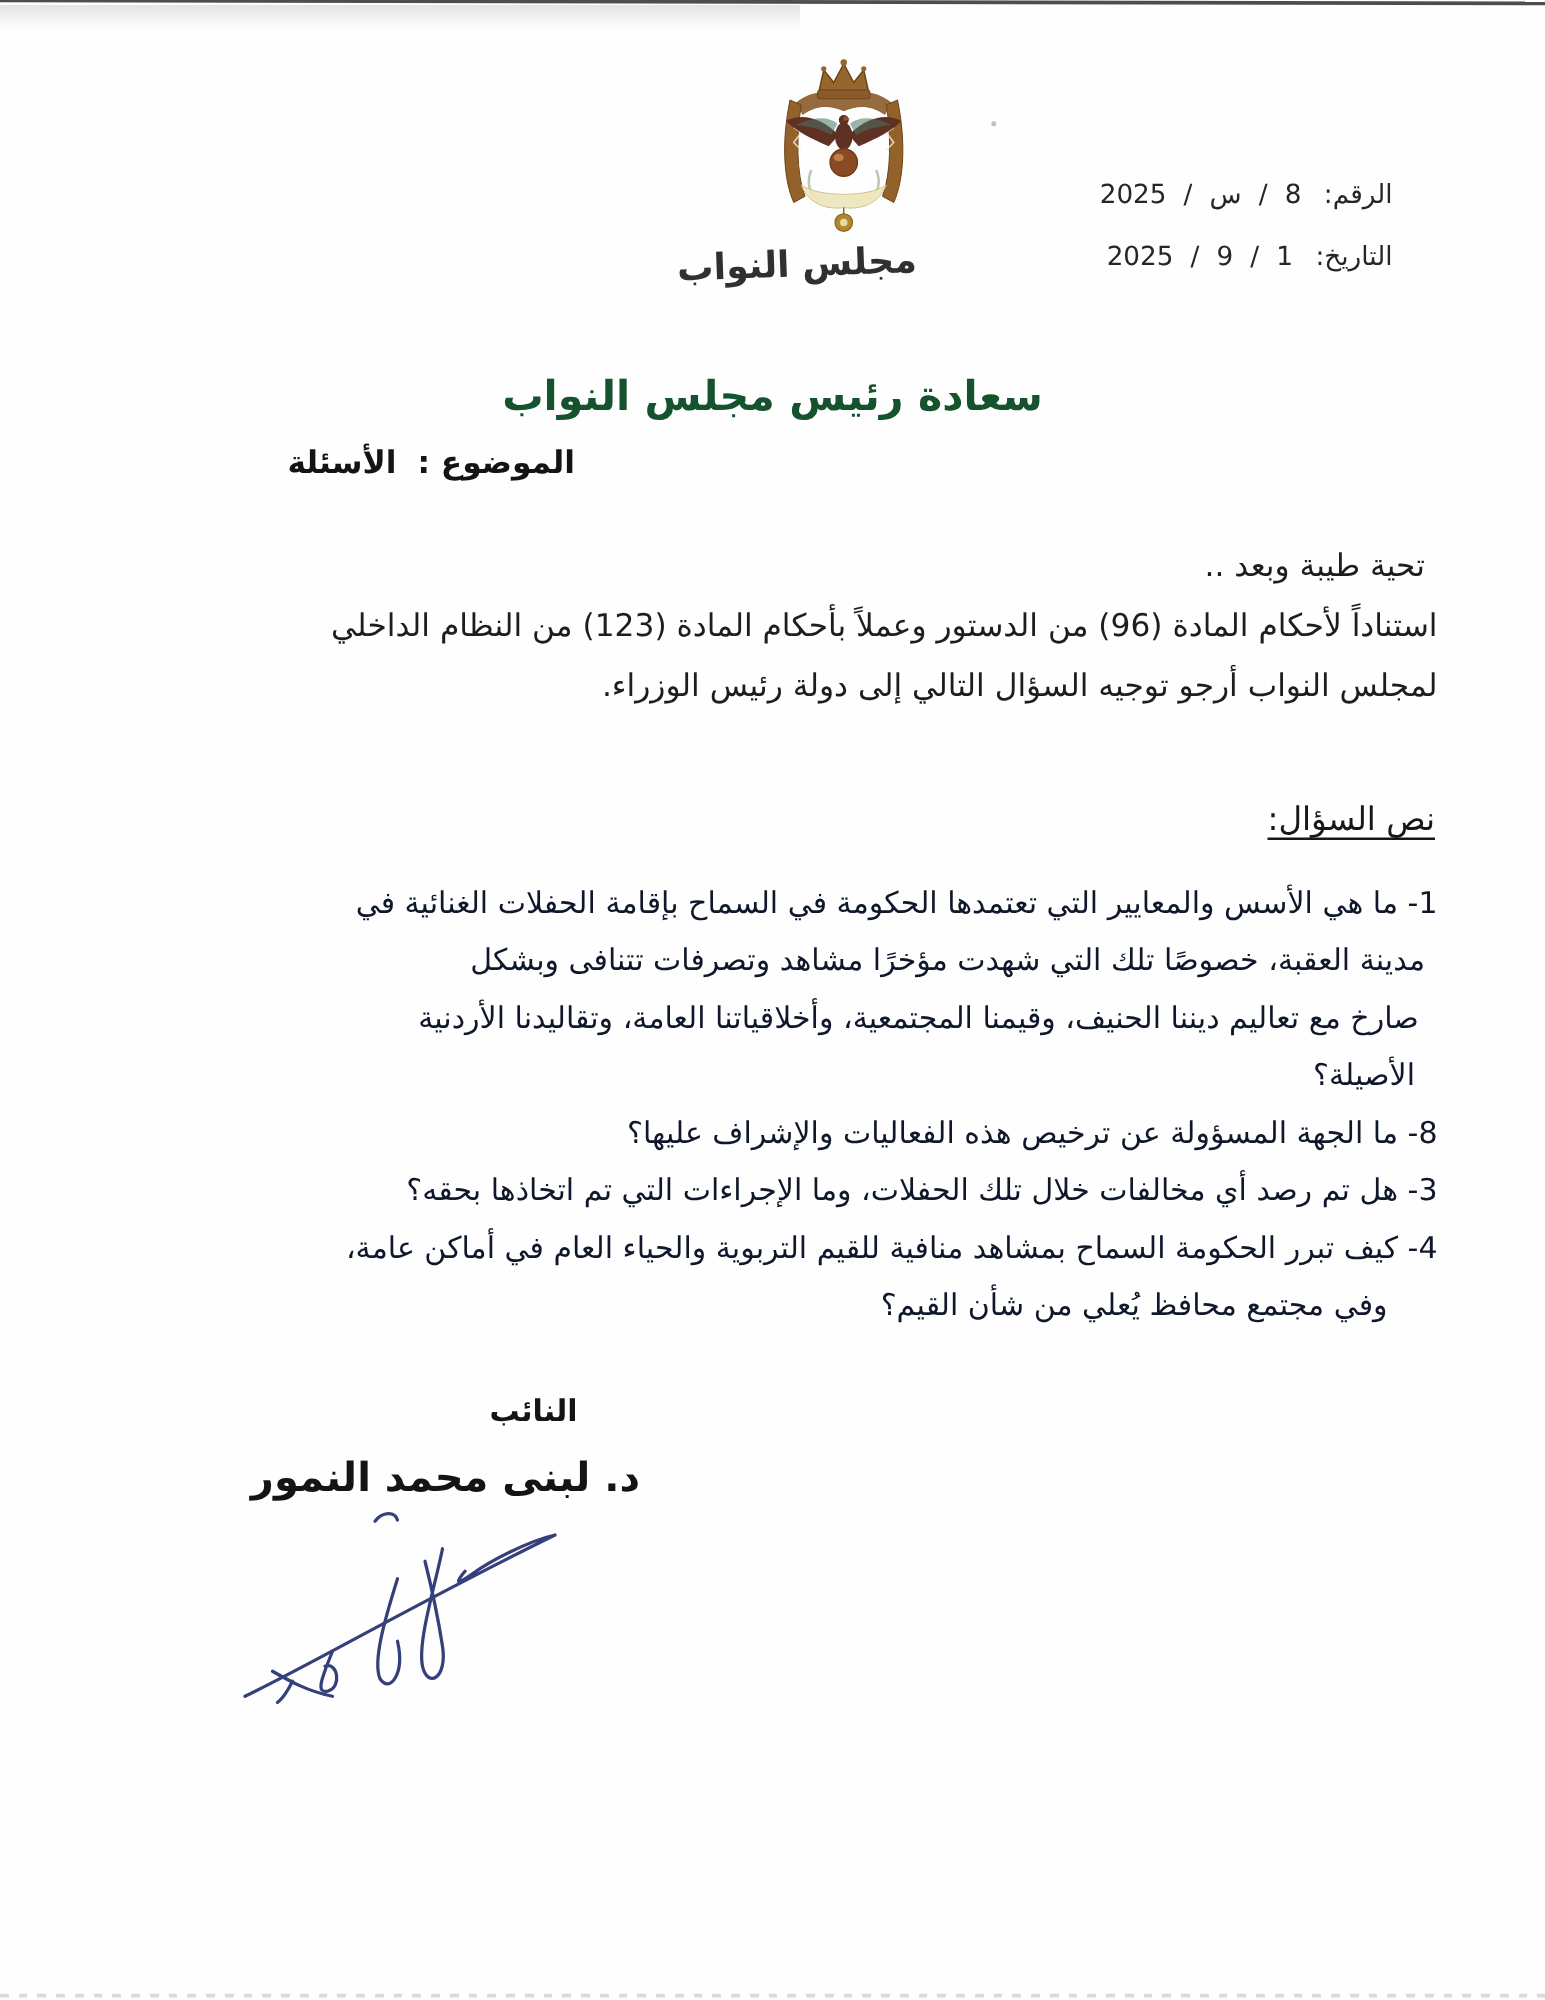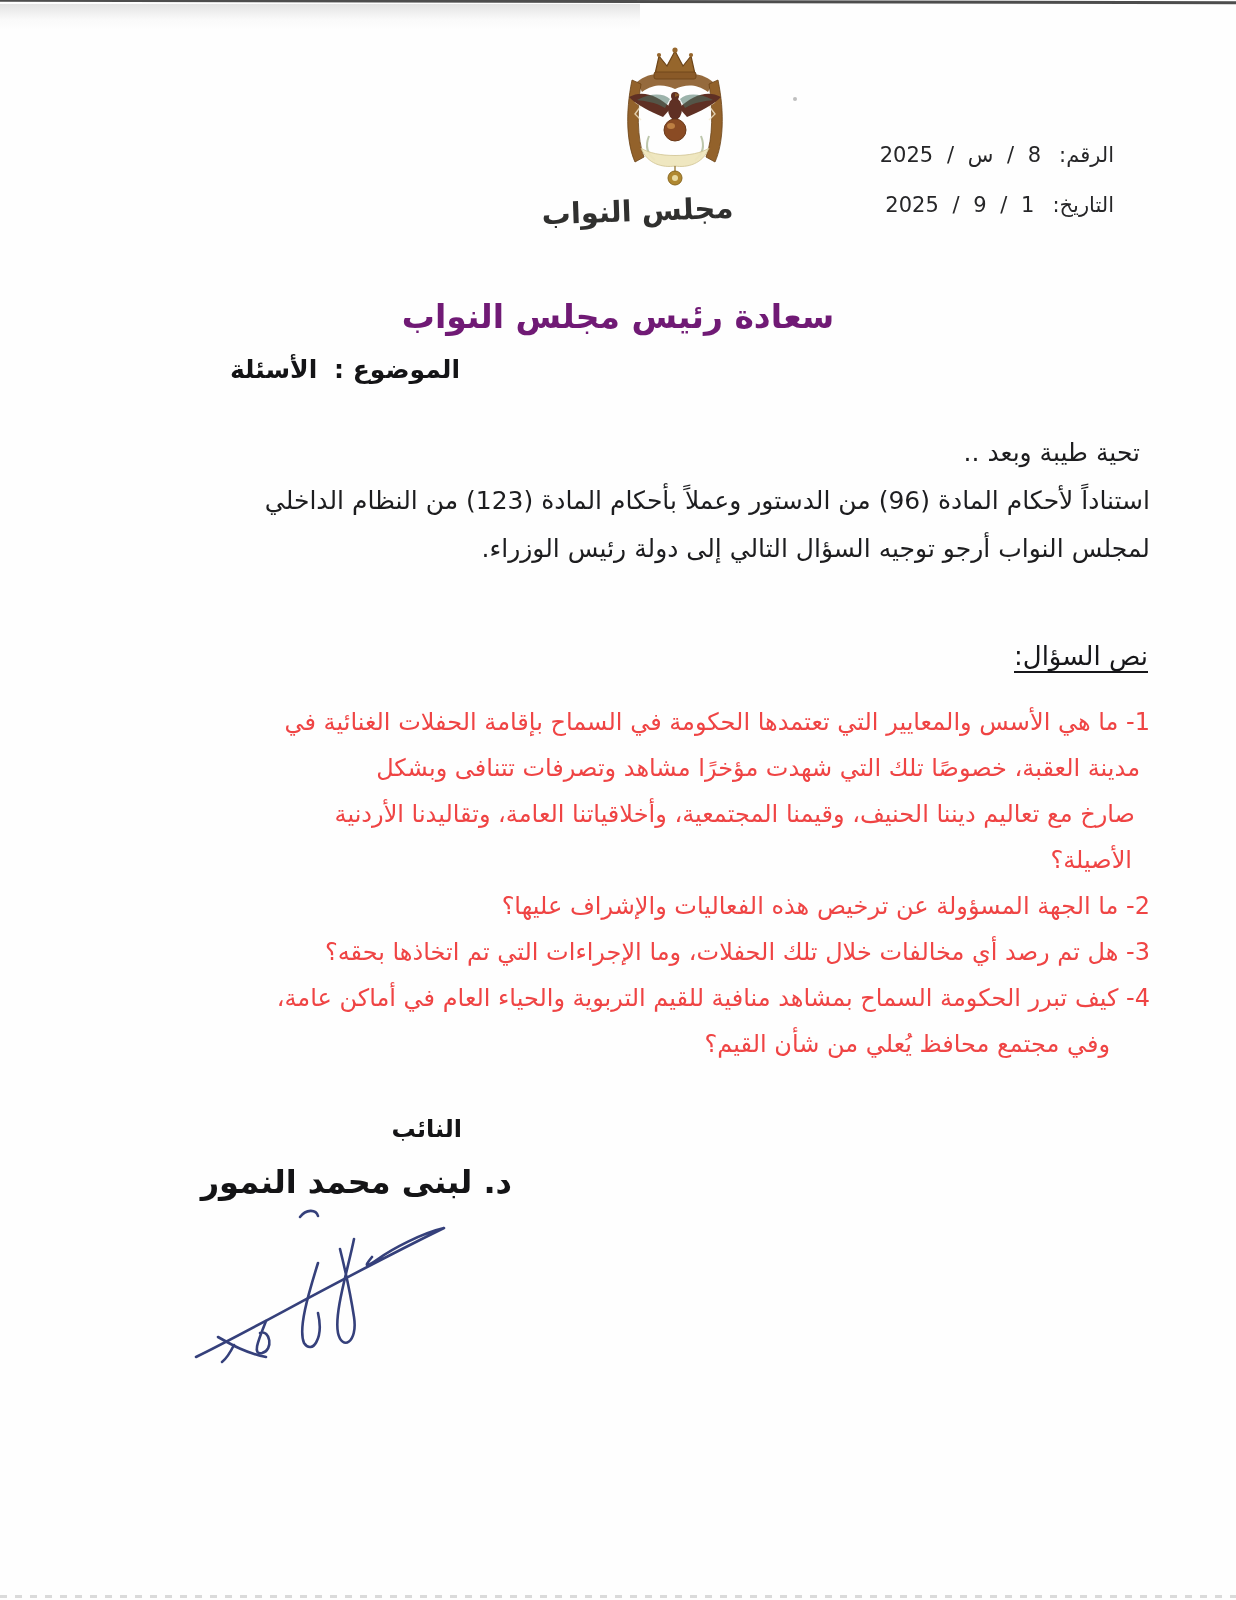--- a/index.html
+++ b/index.html
@@ -28,39 +28,39 @@
     transform:rotate(-2deg);letter-spacing:1px;
   }
 
   
   .ref-block{position:absolute;right:122px;top:130px;direction:rtl;font-size:21px;color:#262628;}
   .ref-row{display:flex;direction:rtl;column-gap:18px;height:50px;align-items:center;}
   .ref-row .val{word-spacing:7px;}
 
   .letter-title{
     position:absolute;left:0;top:297px;width:1236px;
-    text-align:center;font-size:33px;font-weight:bold;color:#701a75;direction:rtl;
+    text-align:center;font-size:33px;font-weight:bold;color:#14532d;direction:rtl;
   }
   .subject-line{
     position:absolute;right:776px;top:355px;direction:rtl;white-space:nowrap;
     font-size:25px;font-weight:bold;color:#141416;
   }
   .subject-line .lbl{margin-left:8px;}
 
   .greeting{position:absolute;right:96px;top:438px;direction:rtl;font-size:25px;color:#1d1d1f;margin-left:30px;}
 
   .intro{position:absolute;right:86px;top:477px;direction:rtl;text-align:right;font-size:25px;line-height:48px;color:#1d1d1f;}
   .intro .line{white-space:nowrap;}
 
   .q-heading{
     position:absolute;right:88px;top:641px;direction:rtl;font-size:26px;color:#17171a;
     text-decoration:underline;text-underline-offset:6px;
   }
 
-  .questions{position:absolute;right:86px;top:699px;direction:rtl;text-align:right;font-size:24px;line-height:46px;color:#ef4444;}
+  .questions{position:absolute;right:86px;top:699px;direction:rtl;text-align:right;font-size:24px;line-height:46px;color:#0f172a;}
   .questions .line{white-space:nowrap;}
 
   .sig-role{position:absolute;left:272px;top:1115px;width:190px;text-align:right;
     font-size:24px;font-weight:bold;color:#141416;direction:rtl;}
   .sig-name{position:absolute;left:224px;top:1163px;width:288px;text-align:center;
     font-size:32px;font-weight:bold;color:#141416;direction:rtl;white-space:nowrap;}
   .sig-scribble{position:absolute;left:182px;top:1205px;width:290px;height:160px;}
 </style>
 </head>
 <body>
@@ -135,21 +135,21 @@
     <div class="line">لمجلس النواب أرجو توجيه السؤال التالي إلى دولة رئيس الوزراء.</div>
   </div>
 
   <div class="q-heading">نص السؤال:</div>
 
   <div class="questions">
     <div class="line">1- ما هي الأسس والمعايير التي تعتمدها الحكومة في السماح بإقامة الحفلات الغنائية في</div>
     <div class="line" style="padding-right:10px">مدينة العقبة، خصوصًا تلك التي شهدت مؤخرًا مشاهد وتصرفات تتنافى وبشكل</div>
     <div class="line" style="padding-right:15px">صارخ مع تعاليم ديننا الحنيف، وقيمنا المجتمعية، وأخلاقياتنا العامة، وتقاليدنا الأردنية</div>
     <div class="line" style="padding-right:18px">الأصيلة؟</div>
-    <div class="line">2- ما الجهة المسؤولة عن ترخيص هذه الفعاليات والإشراف عليها؟</div>
+    <div class="line">8- ما الجهة المسؤولة عن ترخيص هذه الفعاليات والإشراف عليها؟</div>
     <div class="line">3- هل تم رصد أي مخالفات خلال تلك الحفلات، وما الإجراءات التي تم اتخاذها بحقه؟</div>
     <div class="line">4- كيف تبرر الحكومة السماح بمشاهد منافية للقيم التربوية والحياء العام في أماكن عامة،</div>
     <div class="line" style="padding-right:40px">وفي مجتمع محافظ يُعلي من شأن القيم؟</div>
   </div>
 
   <div class="sig-role">النائب</div>
   <div class="sig-name">د. لبنى محمد النمور</div>
 
   <svg class="sig-scribble" viewBox="0 0 290 160" aria-hidden="true">
     <g fill="none" stroke="#2b3674" stroke-width="2.6" stroke-linecap="round" stroke-linejoin="round" opacity="0.95">

